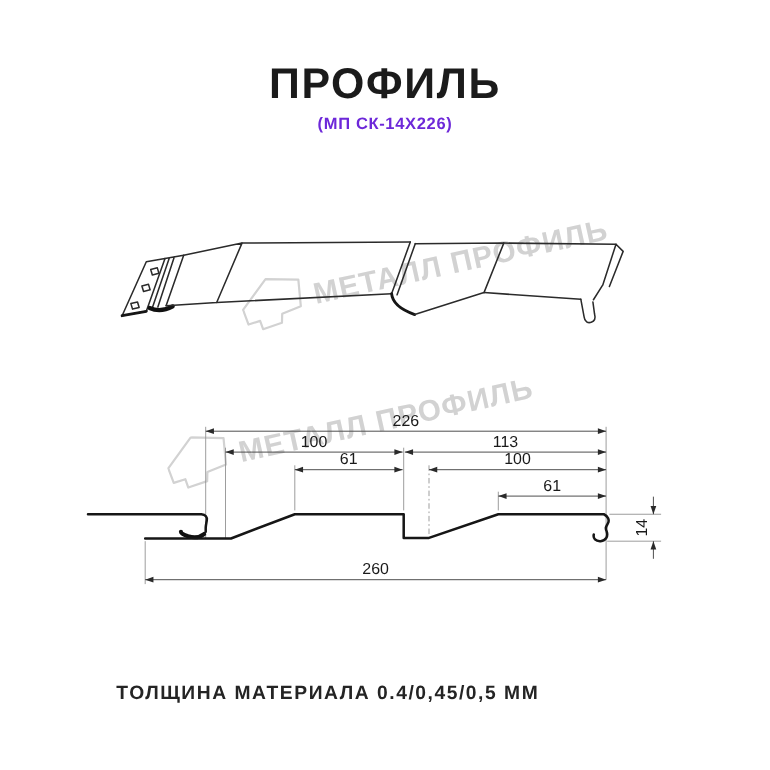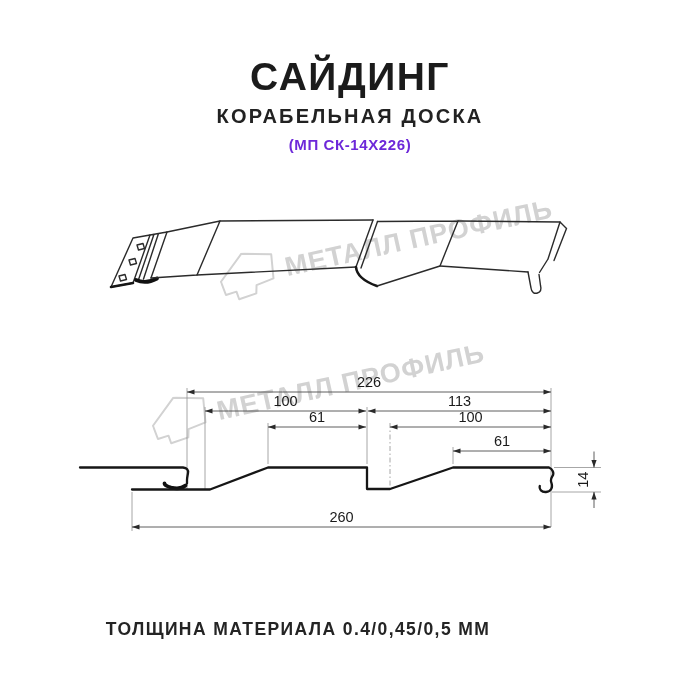--- a/index.html
+++ b/index.html
@@ -32,22 +32,21 @@
   .iso-line{stroke:#2b2b2b;stroke-width:1.4;fill:none;stroke-linejoin:round;stroke-linecap:round;}
   .iso-thick{stroke:#161616;stroke-width:2.6;fill:none;stroke-linecap:round;}
   .ext-line{stroke:#909090;stroke-width:.8;fill:none;}
   .dim-line{stroke:#4d4d4d;stroke-width:.9;}
   .dim-arrow{fill:#2a2a2a;stroke:none;}
 </style>
 </head>
 <body>
 
 <div class="title-block">
-  <div class="main-title">САЙДИНГ</div>
-  <div class="sub-title">КОРАБЕЛЬНАЯ ДОСКА</div>
+  <div class="main-title">ПРОФИЛЬ</div>
   <div class="model-code">(МП СК-14Х226)</div>
 </div>
 
 <div class="watermark" id="wm-iso">
   <svg width="58" height="48" viewBox="0 0 58 48">
     <path d="M1,24 L27,1 L56,8 L53,32 L35,35 L33,43 L15,45 L14,37 L3,38 Z" fill="none" stroke="#d2d2d2" stroke-width="2" stroke-linejoin="round"></path>
   </svg>
   <span class="wm-text">МЕТАЛЛ ПРОФИЛЬ</span>
 </div>
 

